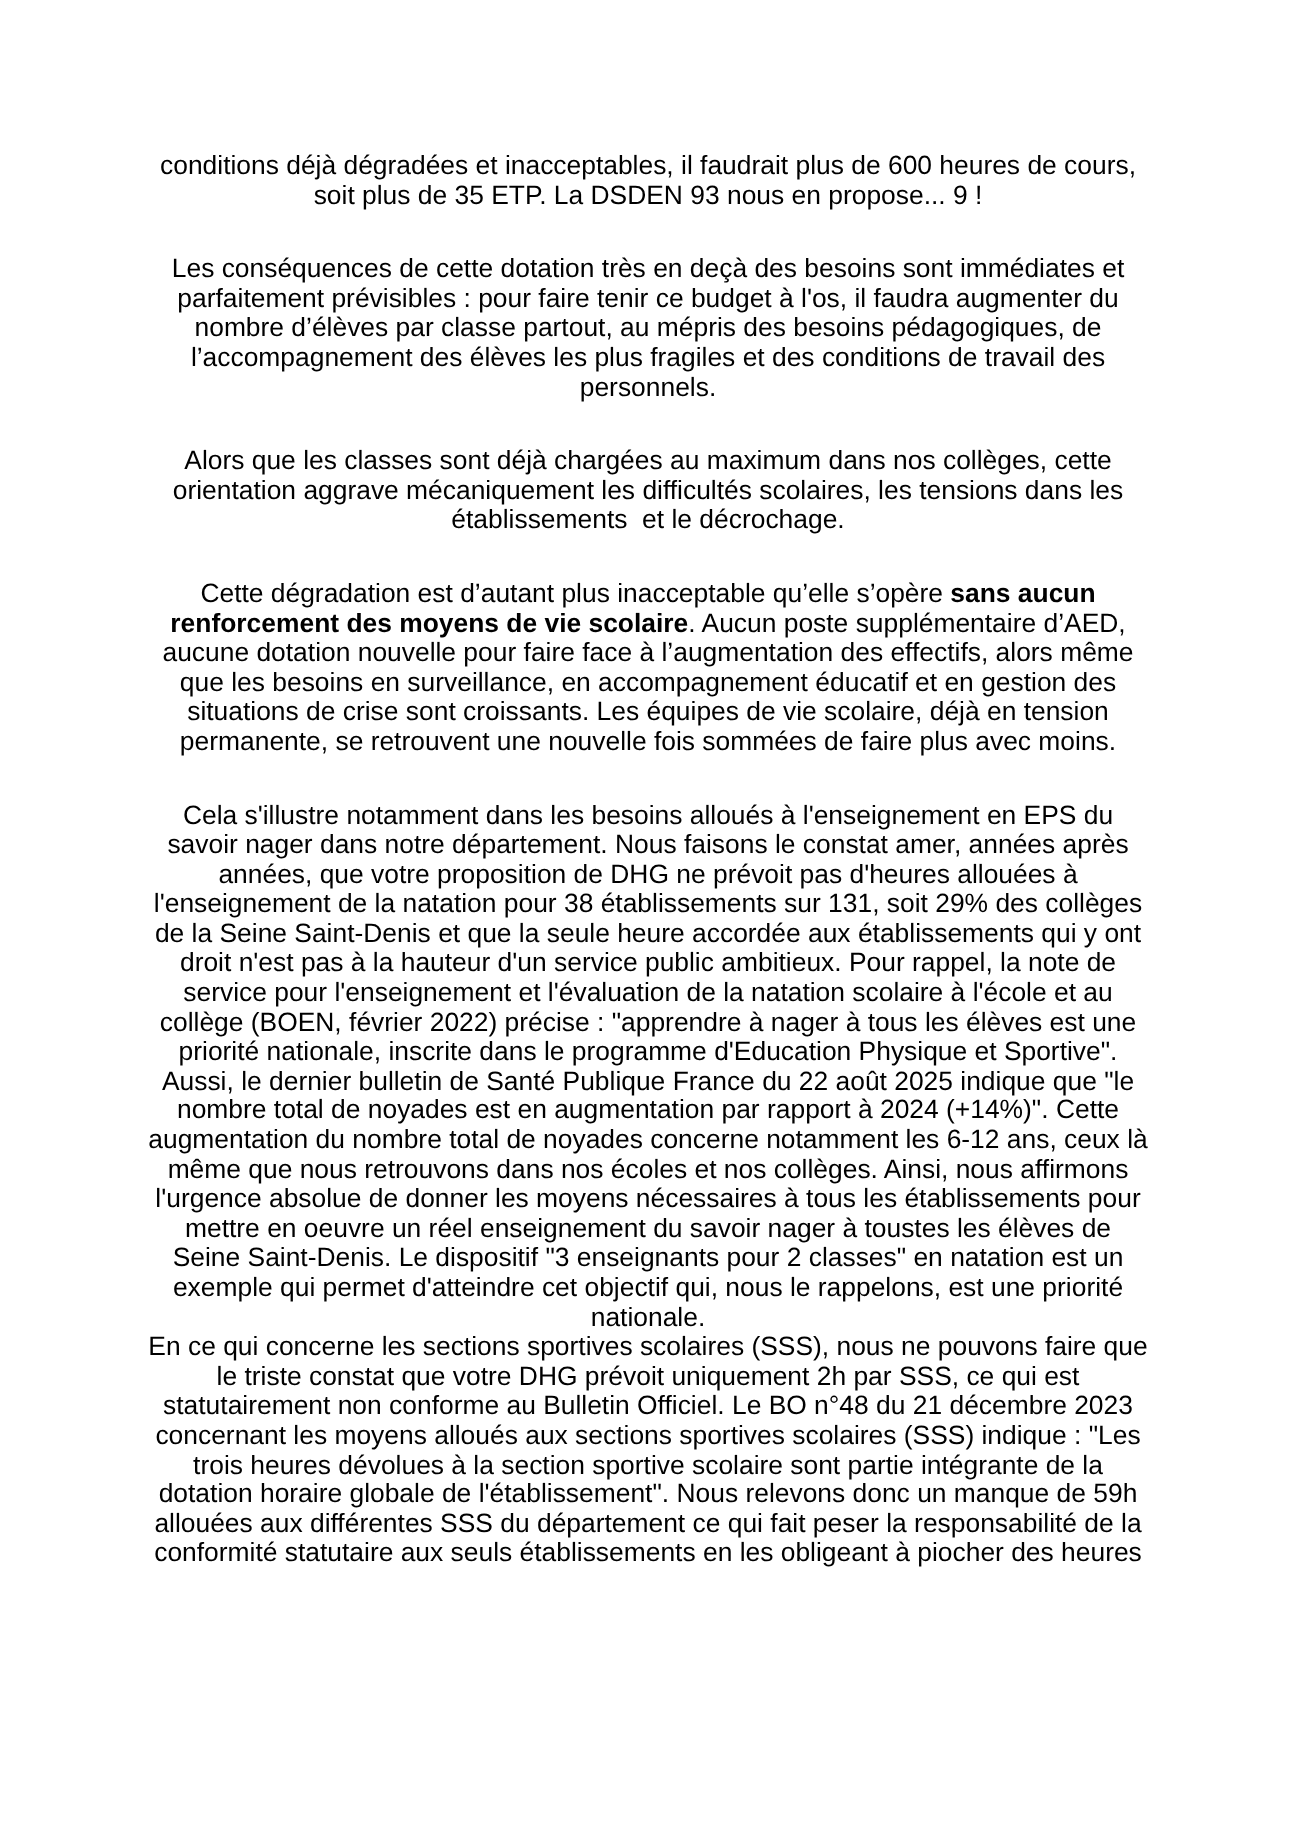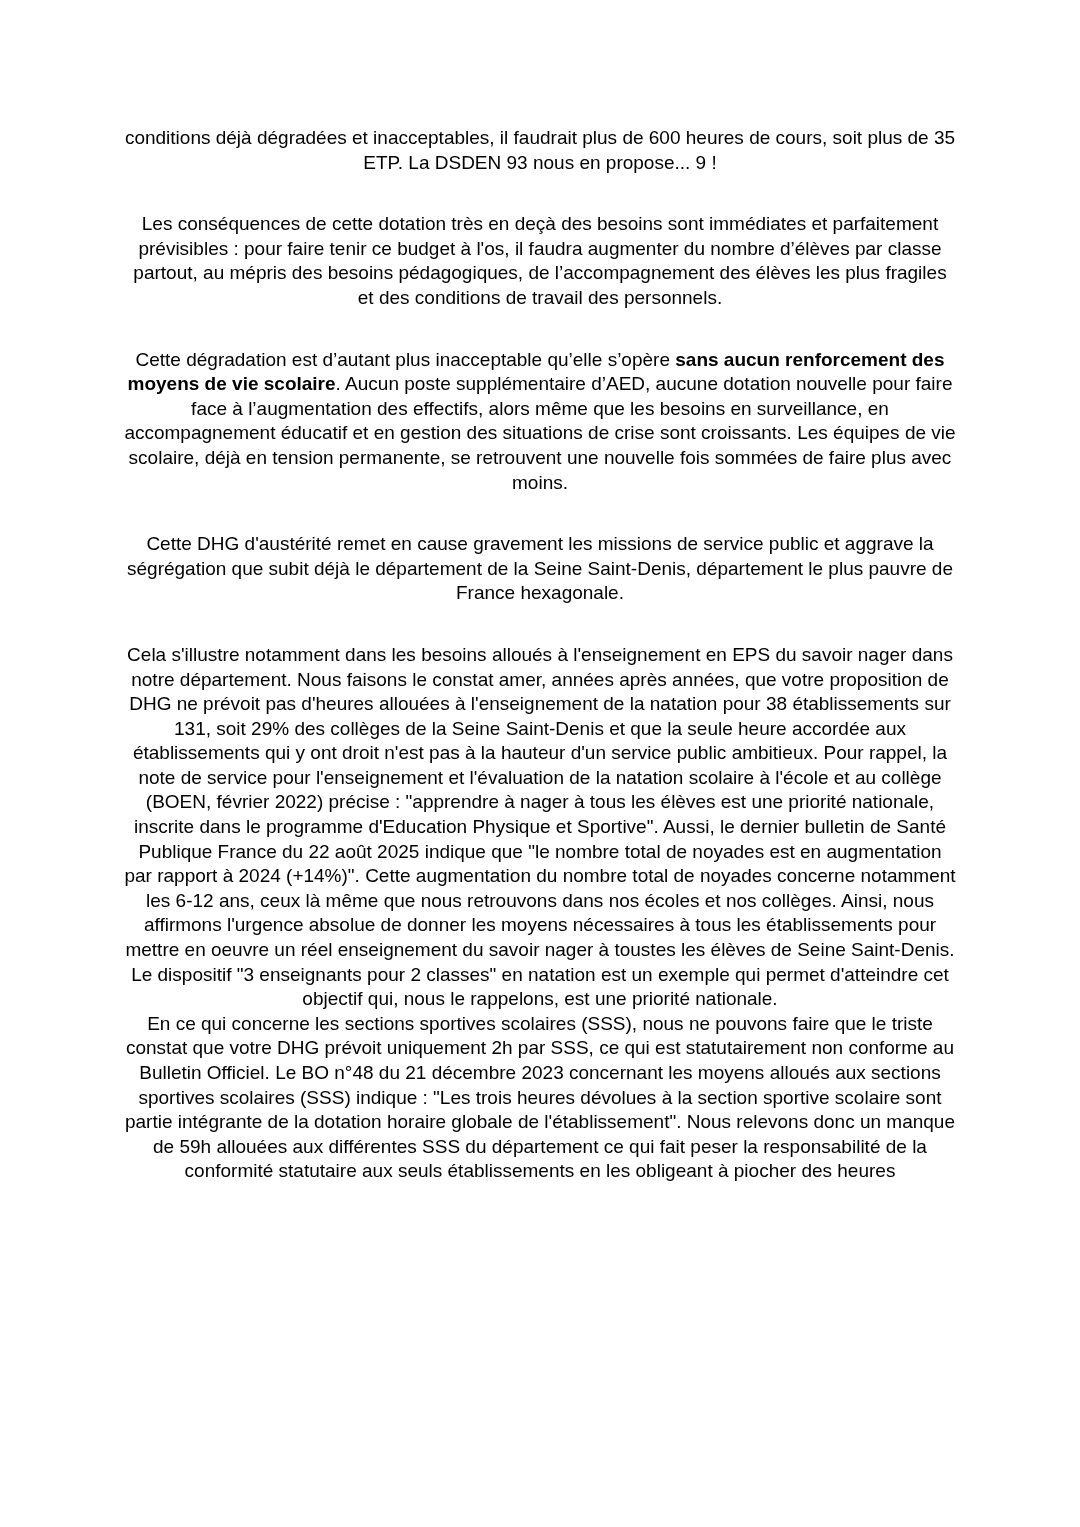--- a/index.html
+++ b/index.html
@@ -17,38 +17,38 @@
   .page {
     box-sizing: border-box;
     width: 1080px;
     height: 1527px;
     padding: 126px 123px 0 123px;
     background: #ffffff;
   }
   .doc-body p {
     margin: 0;
     text-align: center;
-    font-size: 19px;
+    font-size: 22px;
     line-height: 24.6px;
     font-weight: 400;
     white-space: pre-wrap;
     color: #000000;
   }
   .doc-body p.spaced {
     margin-top: 37px;
   }
   .doc-body b {
     font-weight: 700;
   }
 </style>
 </head>
 <body>
 
 <div class="page">
   <div class="doc-body">
       <p><span>conditions déjà dégradées et inacceptables, il faudrait plus de 600 heures de cours, soit plus de 35 ETP. La DSDEN 93 nous en propose... 9 !</span></p>
       <p class="spaced"><span>Les conséquences de cette dotation très en deçà des besoins sont immédiates et parfaitement prévisibles : pour faire tenir ce budget à l'os, il faudra augmenter du nombre d’élèves par classe partout, au mépris des besoins pédagogiques, de l’accompagnement des élèves les plus fragiles et des conditions de travail des personnels.</span></p>
+      <p class="spaced"><span>Alors que les classes sont déjà chargées au maximum dans nos collèges, cette orientation aggrave mécaniquement les difficultés scolaires, les tensions dans les établissements  et le décrochage.</span></p>
       <p class="spaced"><span>Cette dégradation est d’autant plus inacceptable qu’elle s’opère </span><b>sans aucun renforcement des moyens de vie scolaire</b><span>. Aucun poste supplémentaire d’AED, aucune dotation nouvelle pour faire face à l’augmentation des effectifs, alors même que les besoins en surveillance, en accompagnement éducatif et en gestion des situations de crise sont croissants. Les équipes de vie scolaire, déjà en tension permanente, se retrouvent une nouvelle fois sommées de faire plus avec moins.</span></p>
-      <p class="spaced"><span>Cette DHG d'austérité remet en cause gravement les missions de service public et aggrave la ségrégation que subit déjà le département de la Seine Saint-Denis, département le plus pauvre de France hexagonale.</span></p>
       <p class="spaced"><span>Cela s'illustre notamment dans les besoins alloués à l'enseignement en EPS du savoir nager dans notre département. Nous faisons le constat amer, années après années, que votre proposition de DHG ne prévoit pas d'heures allouées à l'enseignement de la natation pour 38 établissements sur 131, soit 29% des collèges de la Seine Saint-Denis et que la seule heure accordée aux établissements qui y ont droit n'est pas à la hauteur d'un service public ambitieux. Pour rappel, la note de service pour l'enseignement et l'évaluation de la natation scolaire à l'école et au collège (BOEN, février 2022) précise : "apprendre à nager à tous les élèves est une priorité nationale, inscrite dans le programme d'Education Physique et Sportive". Aussi, le dernier bulletin de Santé Publique France du 22 août 2025 indique que "le nombre total de noyades est en augmentation par rapport à 2024 (+14%)". Cette augmentation du nombre total de noyades concerne notamment les 6-12 ans, ceux là même que nous retrouvons dans nos écoles et nos collèges. Ainsi, nous affirmons l'urgence absolue de donner les moyens nécessaires à tous les établissements pour mettre en oeuvre un réel enseignement du savoir nager à toustes les élèves de Seine Saint-Denis. Le dispositif "3 enseignants pour 2 classes" en natation est un exemple qui permet d'atteindre cet objectif qui, nous le rappelons, est une priorité nationale.</span></p>
       <p><span>En ce qui concerne les sections sportives scolaires (SSS), nous ne pouvons faire que le triste constat que votre DHG prévoit uniquement 2h par SSS, ce qui est statutairement non conforme au Bulletin Officiel. Le BO n°48 du 21 décembre 2023 concernant les moyens alloués aux sections sportives scolaires (SSS) indique : "Les trois heures dévolues à la section sportive scolaire sont partie intégrante de la dotation horaire globale de l'établissement". Nous relevons donc un manque de 59h allouées aux différentes SSS du département ce qui fait peser la responsabilité de la conformité statutaire aux seuls établissements en les obligeant à piocher des heures</span></p>
     </div>
 </div>
 
 </body></html>

